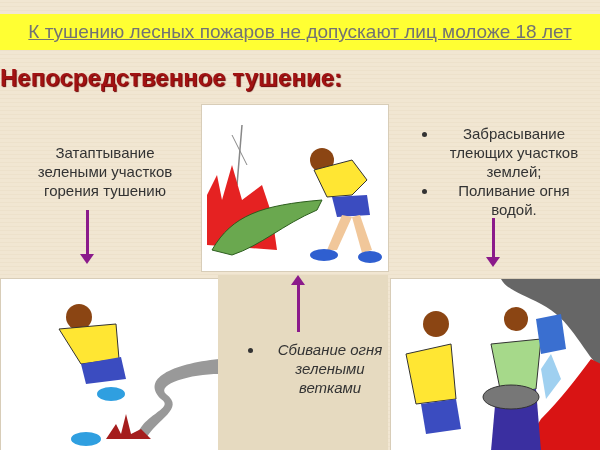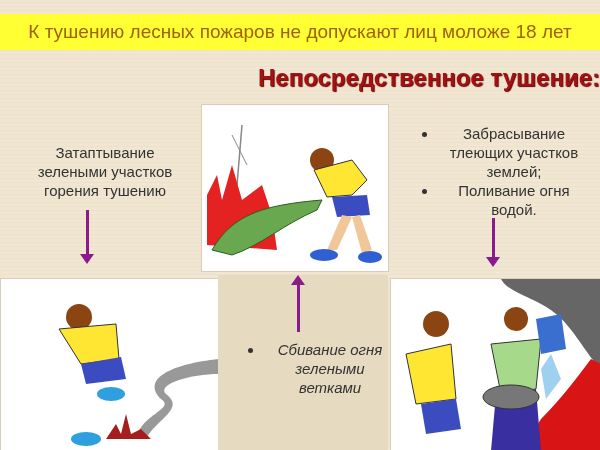--- a/index.html
+++ b/index.html
@@ -1,20 +1,20 @@
 <!DOCTYPE html>
 <html><head>
 <meta charset="utf-8">
 <style>
   html,body{margin:0;padding:0;}
   body{width:600px;height:450px;overflow:hidden;background:#f2e8d5;font-family:"Liberation Sans",sans-serif;position:relative;}
   .bg{position:absolute;inset:0;background:repeating-linear-gradient(0deg,#f1e6d2 0px,#f1e6d2 3px,#ede1cb 3px,#ede1cb 4px);}
   .banner{position:absolute;left:0;top:14px;width:600px;height:36px;background:#ffff33;display:flex;align-items:center;justify-content:center;}
-  .banner span{color:#a16207;font-size:19px;}
-  .title{position:absolute;left:0;top:64px;width:600px;text-align:right;font-weight:bold;font-size:24px;color:#a11212;text-shadow:1px 1px 1px #6b0000;}
+  .banner span{color:#737373;text-decoration:underline;font-size:19px;}
+  .title{position:absolute;left:0;top:64px;width:600px;text-align:left;font-weight:bold;font-size:24px;color:#a11212;text-shadow:1px 1px 1px #6b0000;}
   .caption{position:absolute;color:#333;font-size:15px;line-height:19px;text-align:center;}
   .arrow{position:absolute;width:3px;background:#8b1a8b;}
   .arrow.down::after{content:"";position:absolute;left:-6px;bottom:-9px;border-left:7px solid transparent;border-right:7px solid transparent;border-top:10px solid #8b1a8b;}
   .arrow.up::before{content:"";position:absolute;left:-6px;top:-9px;border-left:7px solid transparent;border-right:7px solid transparent;border-bottom:10px solid #8b1a8b;}
   .pic{position:absolute;background:#fff;border:1px solid #d8cdb8;overflow:hidden;}
   .center-panel{position:absolute;left:218px;top:275px;width:170px;height:175px;background:#e6dac0;}
   ul{margin:0;padding-left:18px;text-align:center;}
 </style>
 </head>
 <body>

